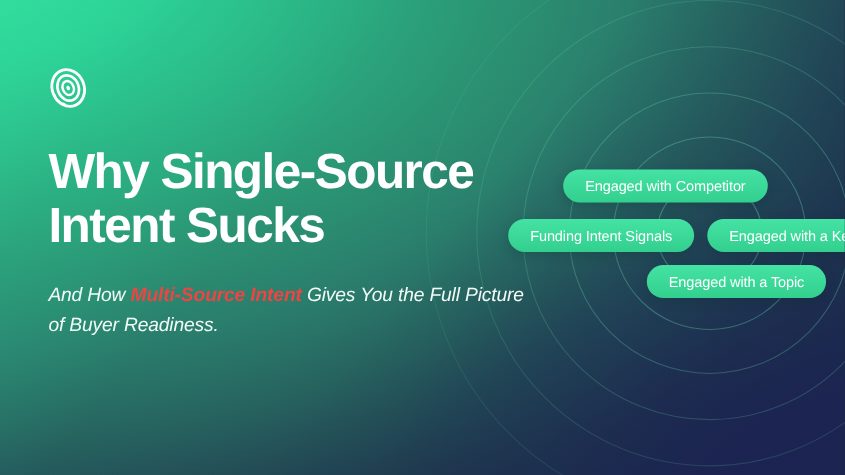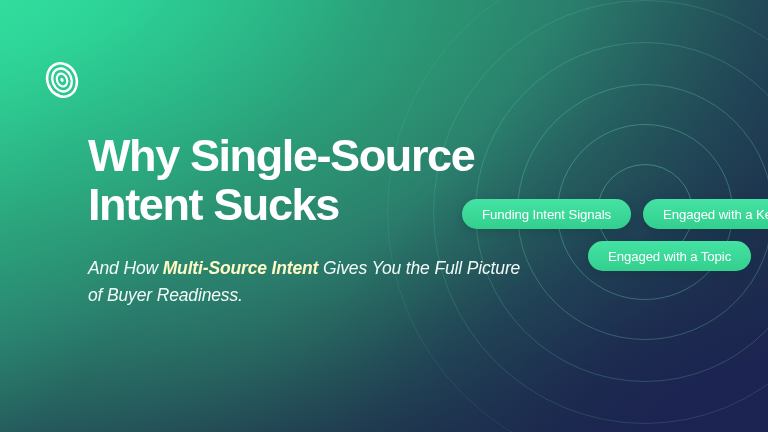--- a/index.html
+++ b/index.html
@@ -82,41 +82,40 @@
     left:41px; top:59px;
     width:42px; height:42px;
   }
   .logo svg { display:block; width:42px; height:42px; }
 
   
   .copy {
     position:absolute;
     left:44px; top:132px;
     width:450px;
-    margin-left:44px;
   }
   .headline {
     font-size:45px;
     line-height:1.08;
     font-weight:800;
     letter-spacing:-1.4px;
     color:#ffffff;
     white-space:pre-line;
     font-family:"Liberation Sans", sans-serif;
   }
   .subtitle {
     margin-top:26px;
     font-size:17.5px;
     line-height:1.52;
     font-style:italic;
     color:#f2fbf7;
     letter-spacing:-0.15px;
     max-width:440px;
   }
-  .subtitle b { font-weight:800; font-style:italic; color:#fef9c3; }
+  .subtitle b { font-weight:800; font-style:italic; color:#ef4444; }
 
   
   .pill {
     position:absolute;
     display:flex;
     align-items:center;
     justify-content:center;
     height:30px;
     padding:0 20px;
     border-radius:999px;
@@ -163,17 +162,18 @@
   </div>
 
   <div class="copy">
     <div class="headline">Why Single-Source
 Intent Sucks</div>
     <div class="subtitle">
       <span>And How </span><b>Multi-Source Intent</b><span> Gives You the Full Picture of Buyer Readiness.</span>
     </div>
   </div>
 
+  <div class="pill p1">Engaged with Competitor</div>
   <div class="pill p2">Funding Intent Signals</div>
   <div class="pill p3">Engaged with a Ke</div>
   <div class="pill p4">Engaged with a Topic</div>
 
 </div>
 
 </body></html>

